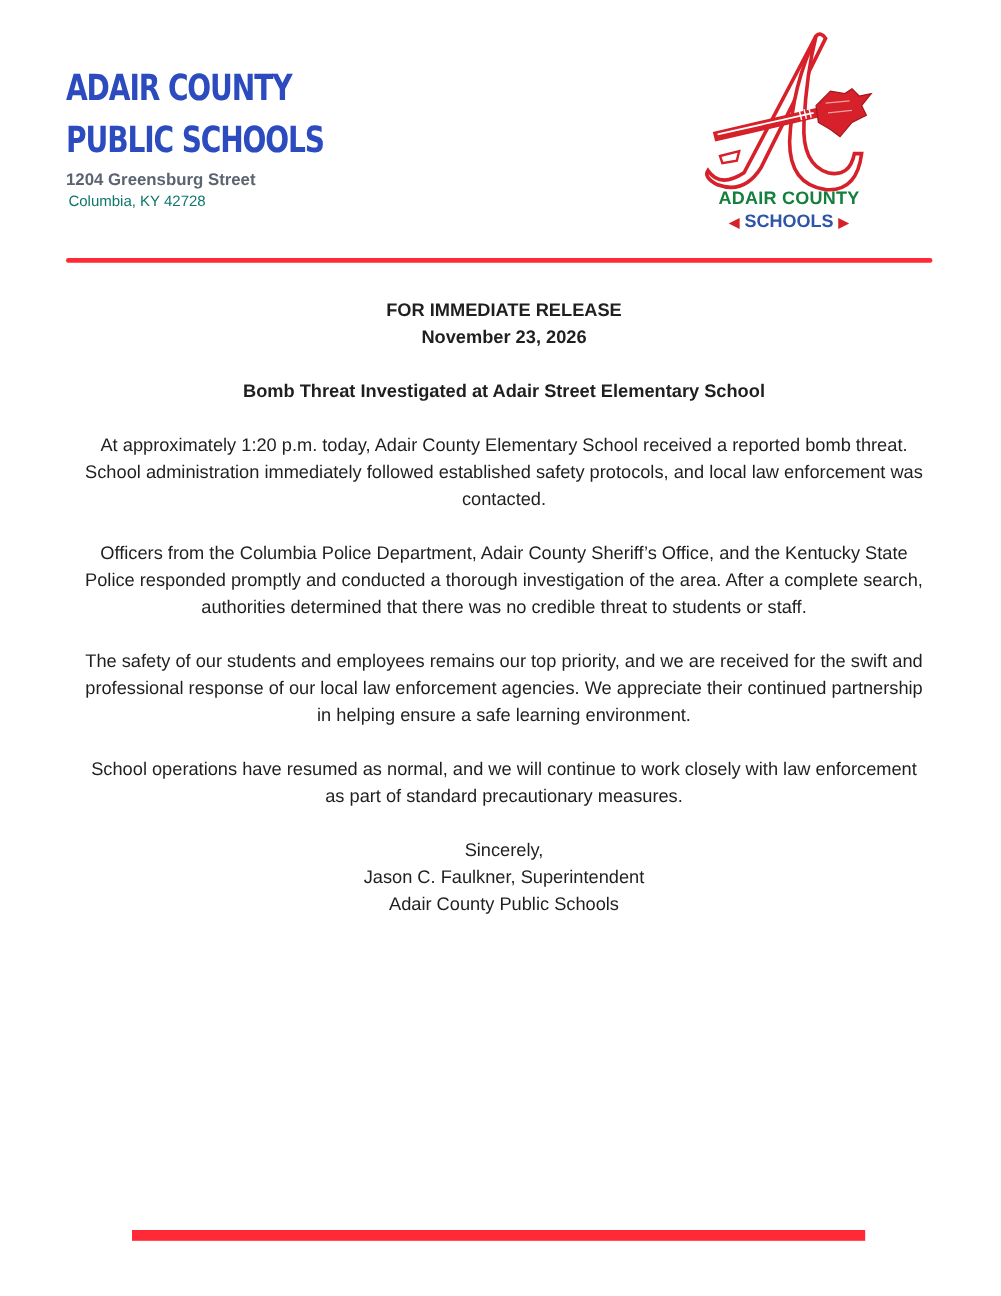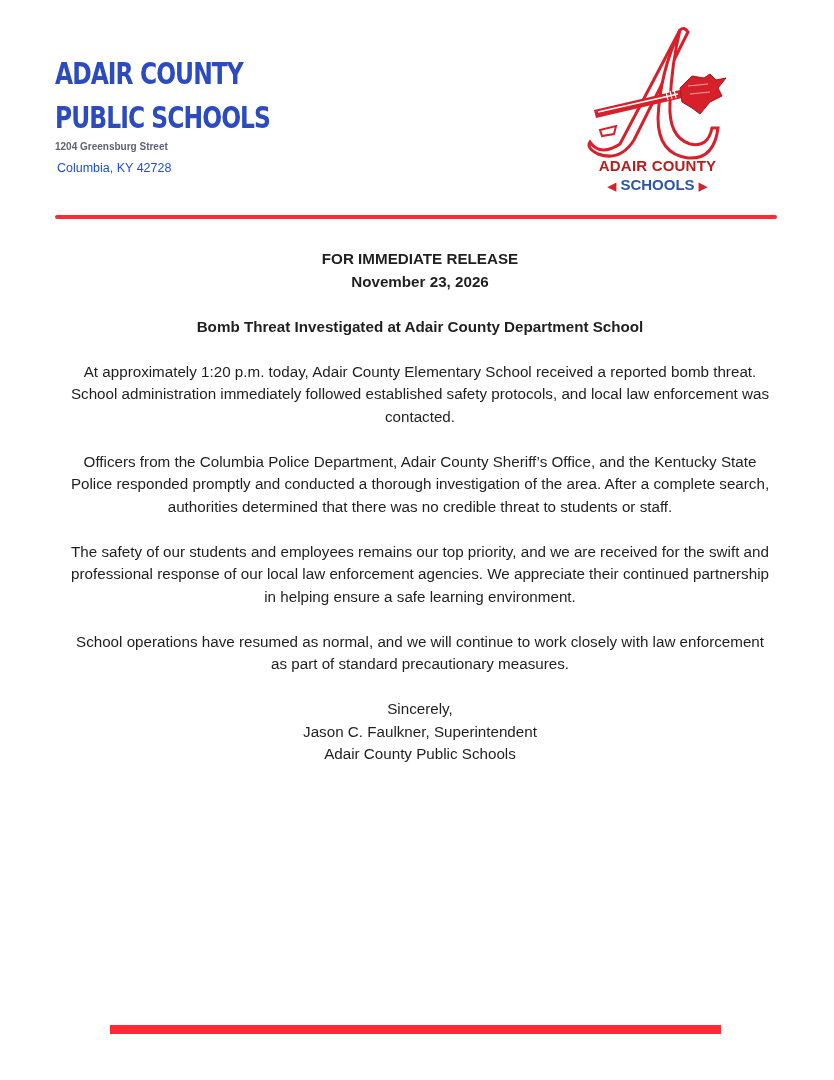--- a/index.html
+++ b/index.html
@@ -6,30 +6,30 @@
     body { width: 834px; height: 1080px; position: relative; overflow: hidden; font-family: "Liberation Sans", sans-serif; }
     .org-title {
       position: absolute; left: 55px; top: 52px; width: 340px;
       font-family: "DejaVu Sans", sans-serif; font-weight: bold;
       font-size: 30px; line-height: 44px; color: #2b4bbf;
       letter-spacing: -1.2px; text-transform: uppercase;
       transform: scaleX(0.78); transform-origin: left top;
     }
     .address-street {
       position: absolute; left: 55px; top: 141px;
-      font-size: 10px; font-weight: bold; color: #5b6470;
+      font-size: 14px; font-weight: bold; color: #5b6470;
     }
     .address-city {
       position: absolute; left: 57px; top: 161px;
-      font-size: 12.5px; color: #1d4ed8;
+      font-size: 12.5px; color: #0f766e;
     }
     .logo { position: absolute; left: 580px; top: 22px; width: 150px; height: 175px; }
     .logo-text-1 {
       position: absolute; left: 595px; top: 157px; width: 125px; text-align: center;
-      font-weight: bold; font-size: 15px; color: #b91c1c; letter-spacing: 0.2px;
+      font-weight: bold; font-size: 15px; color: #15803d; letter-spacing: 0.2px;
     }
     .logo-text-2 {
       position: absolute; left: 595px; top: 176px; width: 125px; text-align: center;
       font-weight: bold; font-size: 15px; color: #2e55a8;
     }
     .logo-text-2 .arrowhead { color: #d6202a; font-size: 11px; }
     .rule-top {
       position: absolute; left: 55px; top: 215px; width: 722px; height: 4px;
       background: #ff2a35; border-radius: 2px;
     }
@@ -77,21 +77,21 @@
   <span class="arrowhead">▶</span>
 </div>
 
 <div class="rule-top"></div>
 
 <div class="content">
   <div class="release-block">
     <span class="line bold">FOR IMMEDIATE RELEASE</span>
     <span class="line bold">November 23, 2026</span>
   </div>
-  <p class="bold">Bomb Threat Investigated at Adair County Department School</p>
+  <p class="bold">Bomb Threat Investigated at Adair Street Elementary School</p>
   <p>At approximately 1:20 p.m. today, Adair County Elementary School received a reported bomb threat. School administration immediately followed established safety protocols, and local law enforcement was contacted.</p>
   <p>Officers from the Columbia Police Department, Adair County Sheriff’s Office, and the Kentucky State Police responded promptly and conducted a thorough investigation of the area. After a complete search, authorities determined that there was no credible threat to students or staff.</p>
   <p>The safety of our students and employees remains our top priority, and we are received for the swift and professional response of our local law enforcement agencies. We appreciate their continued partnership in helping ensure a safe learning environment.</p>
   <p>School operations have resumed as normal, and we will continue to work closely with law enforcement as part of standard precautionary measures.</p>
   <div>
     <span class="line">Sincerely,</span>
     <span class="line">Jason C. Faulkner, Superintendent</span>
     <span class="line">Adair County Public Schools</span>
   </div>
 </div>

